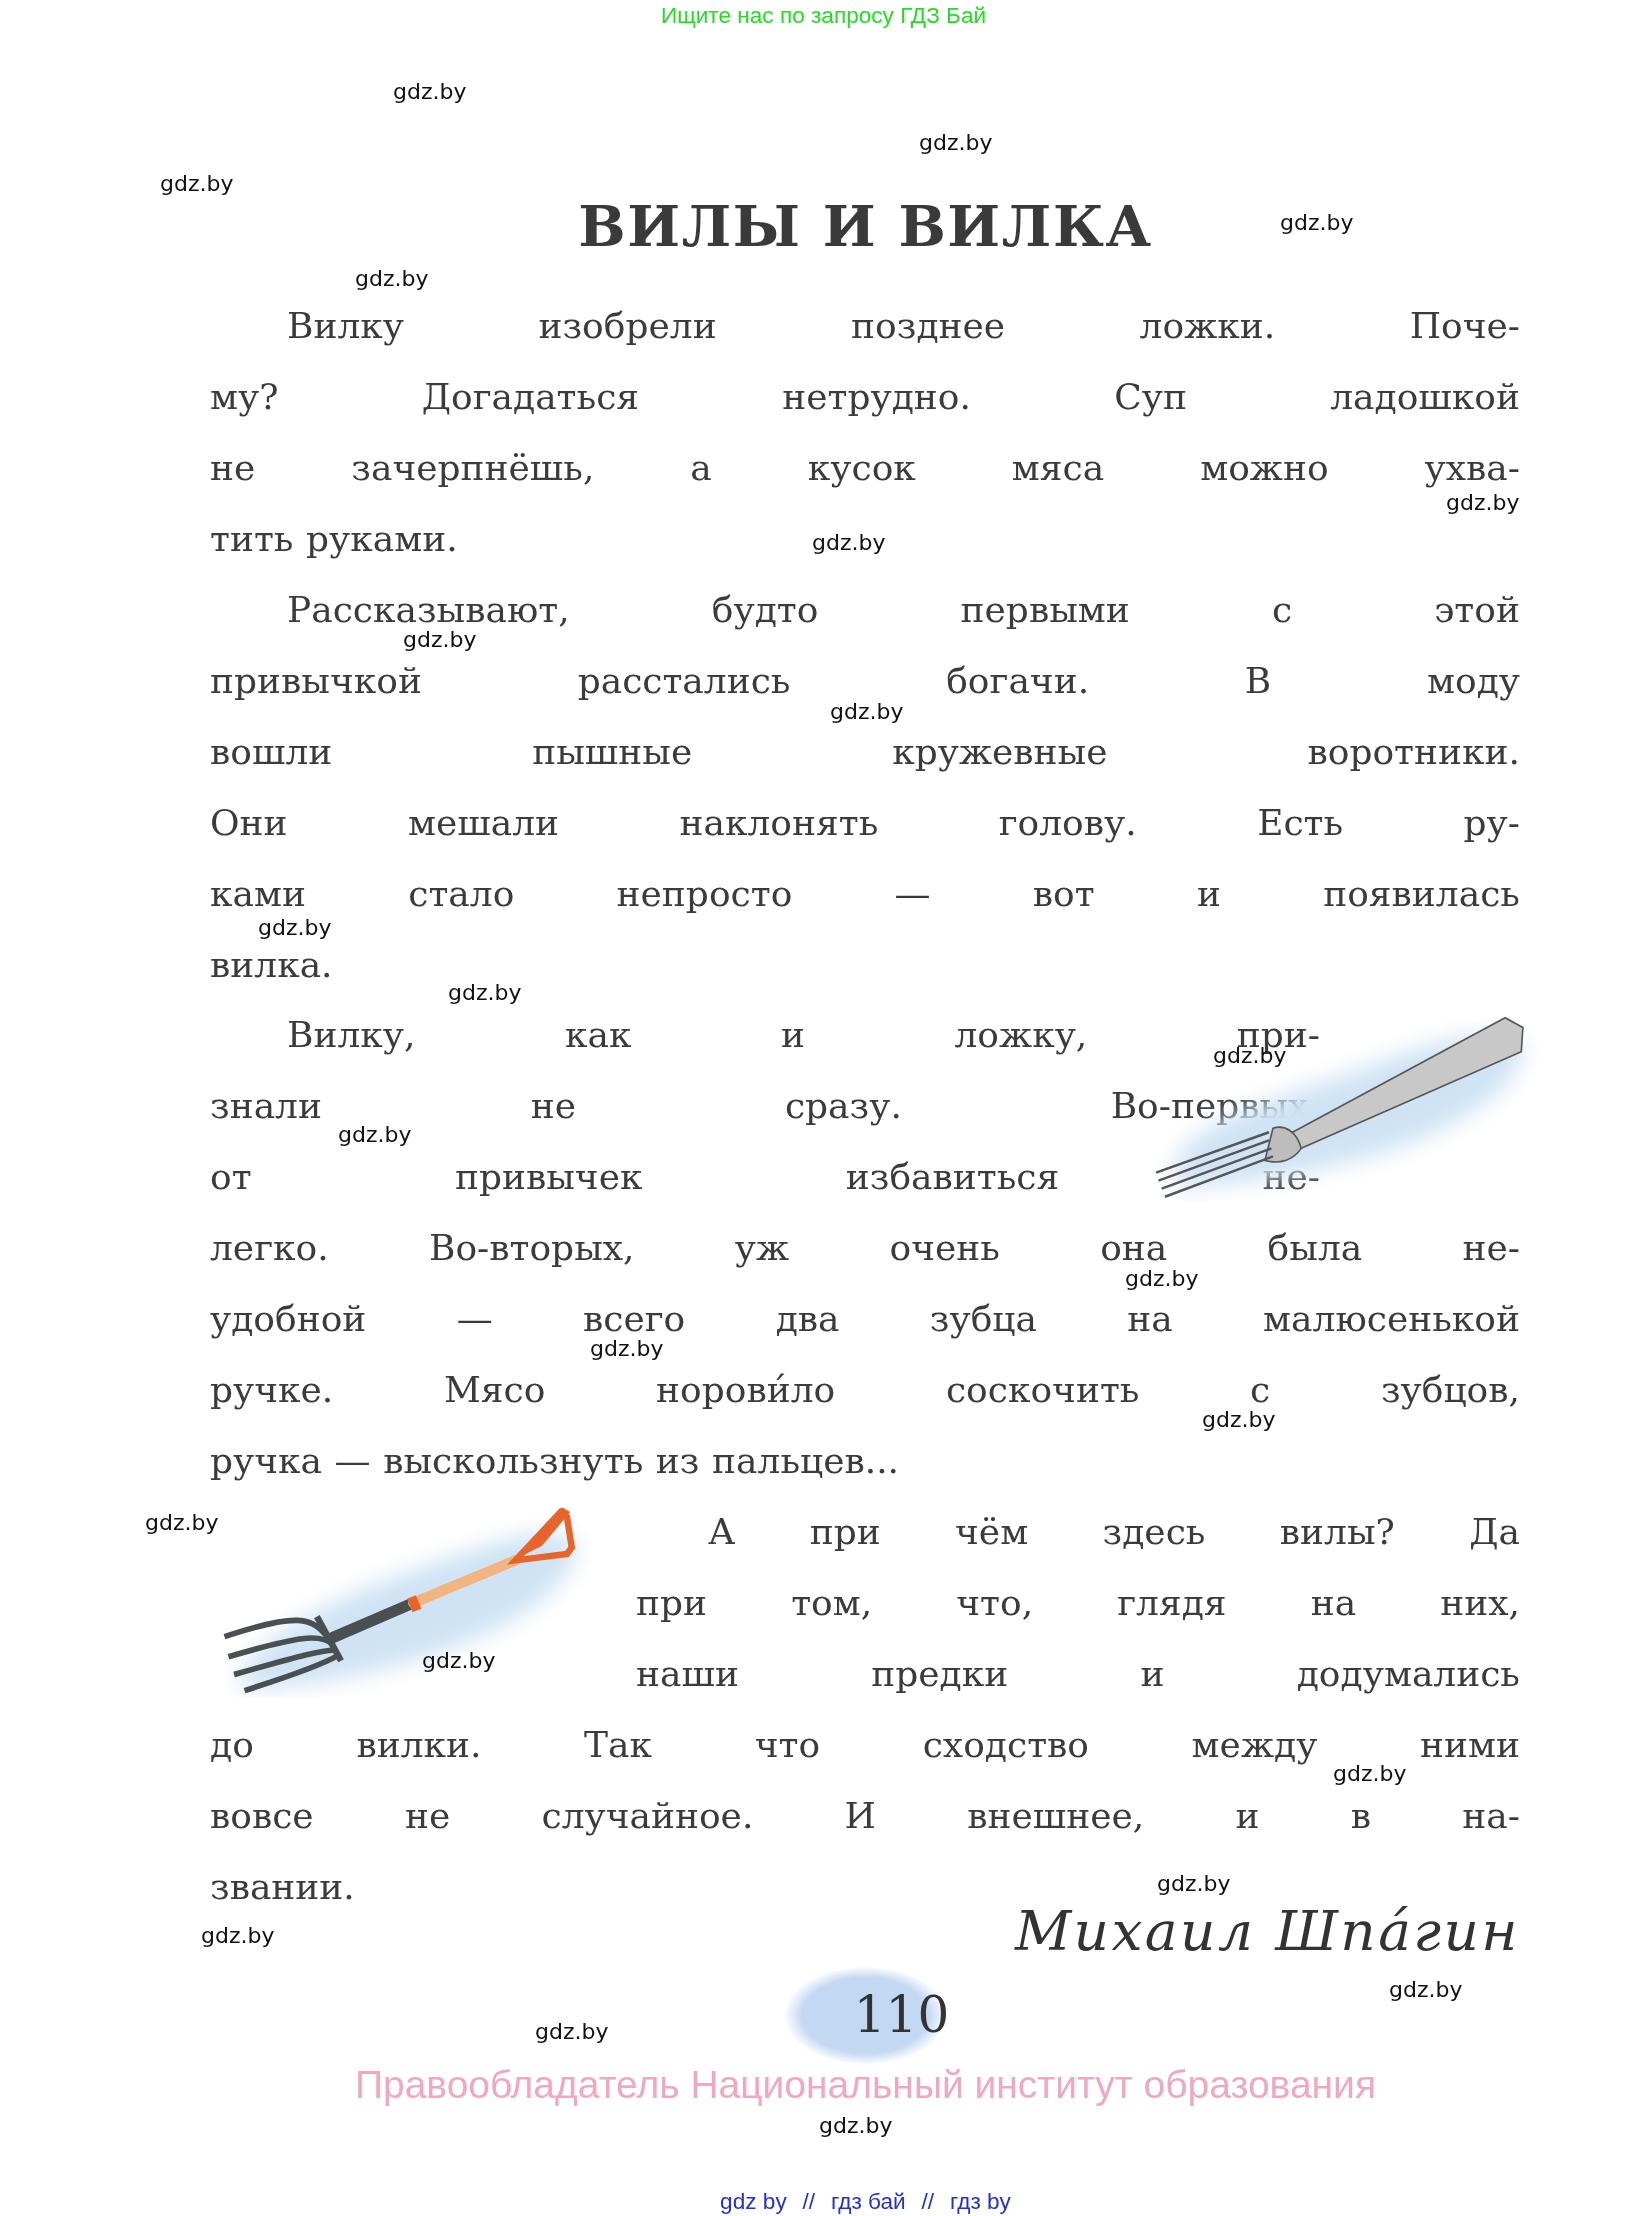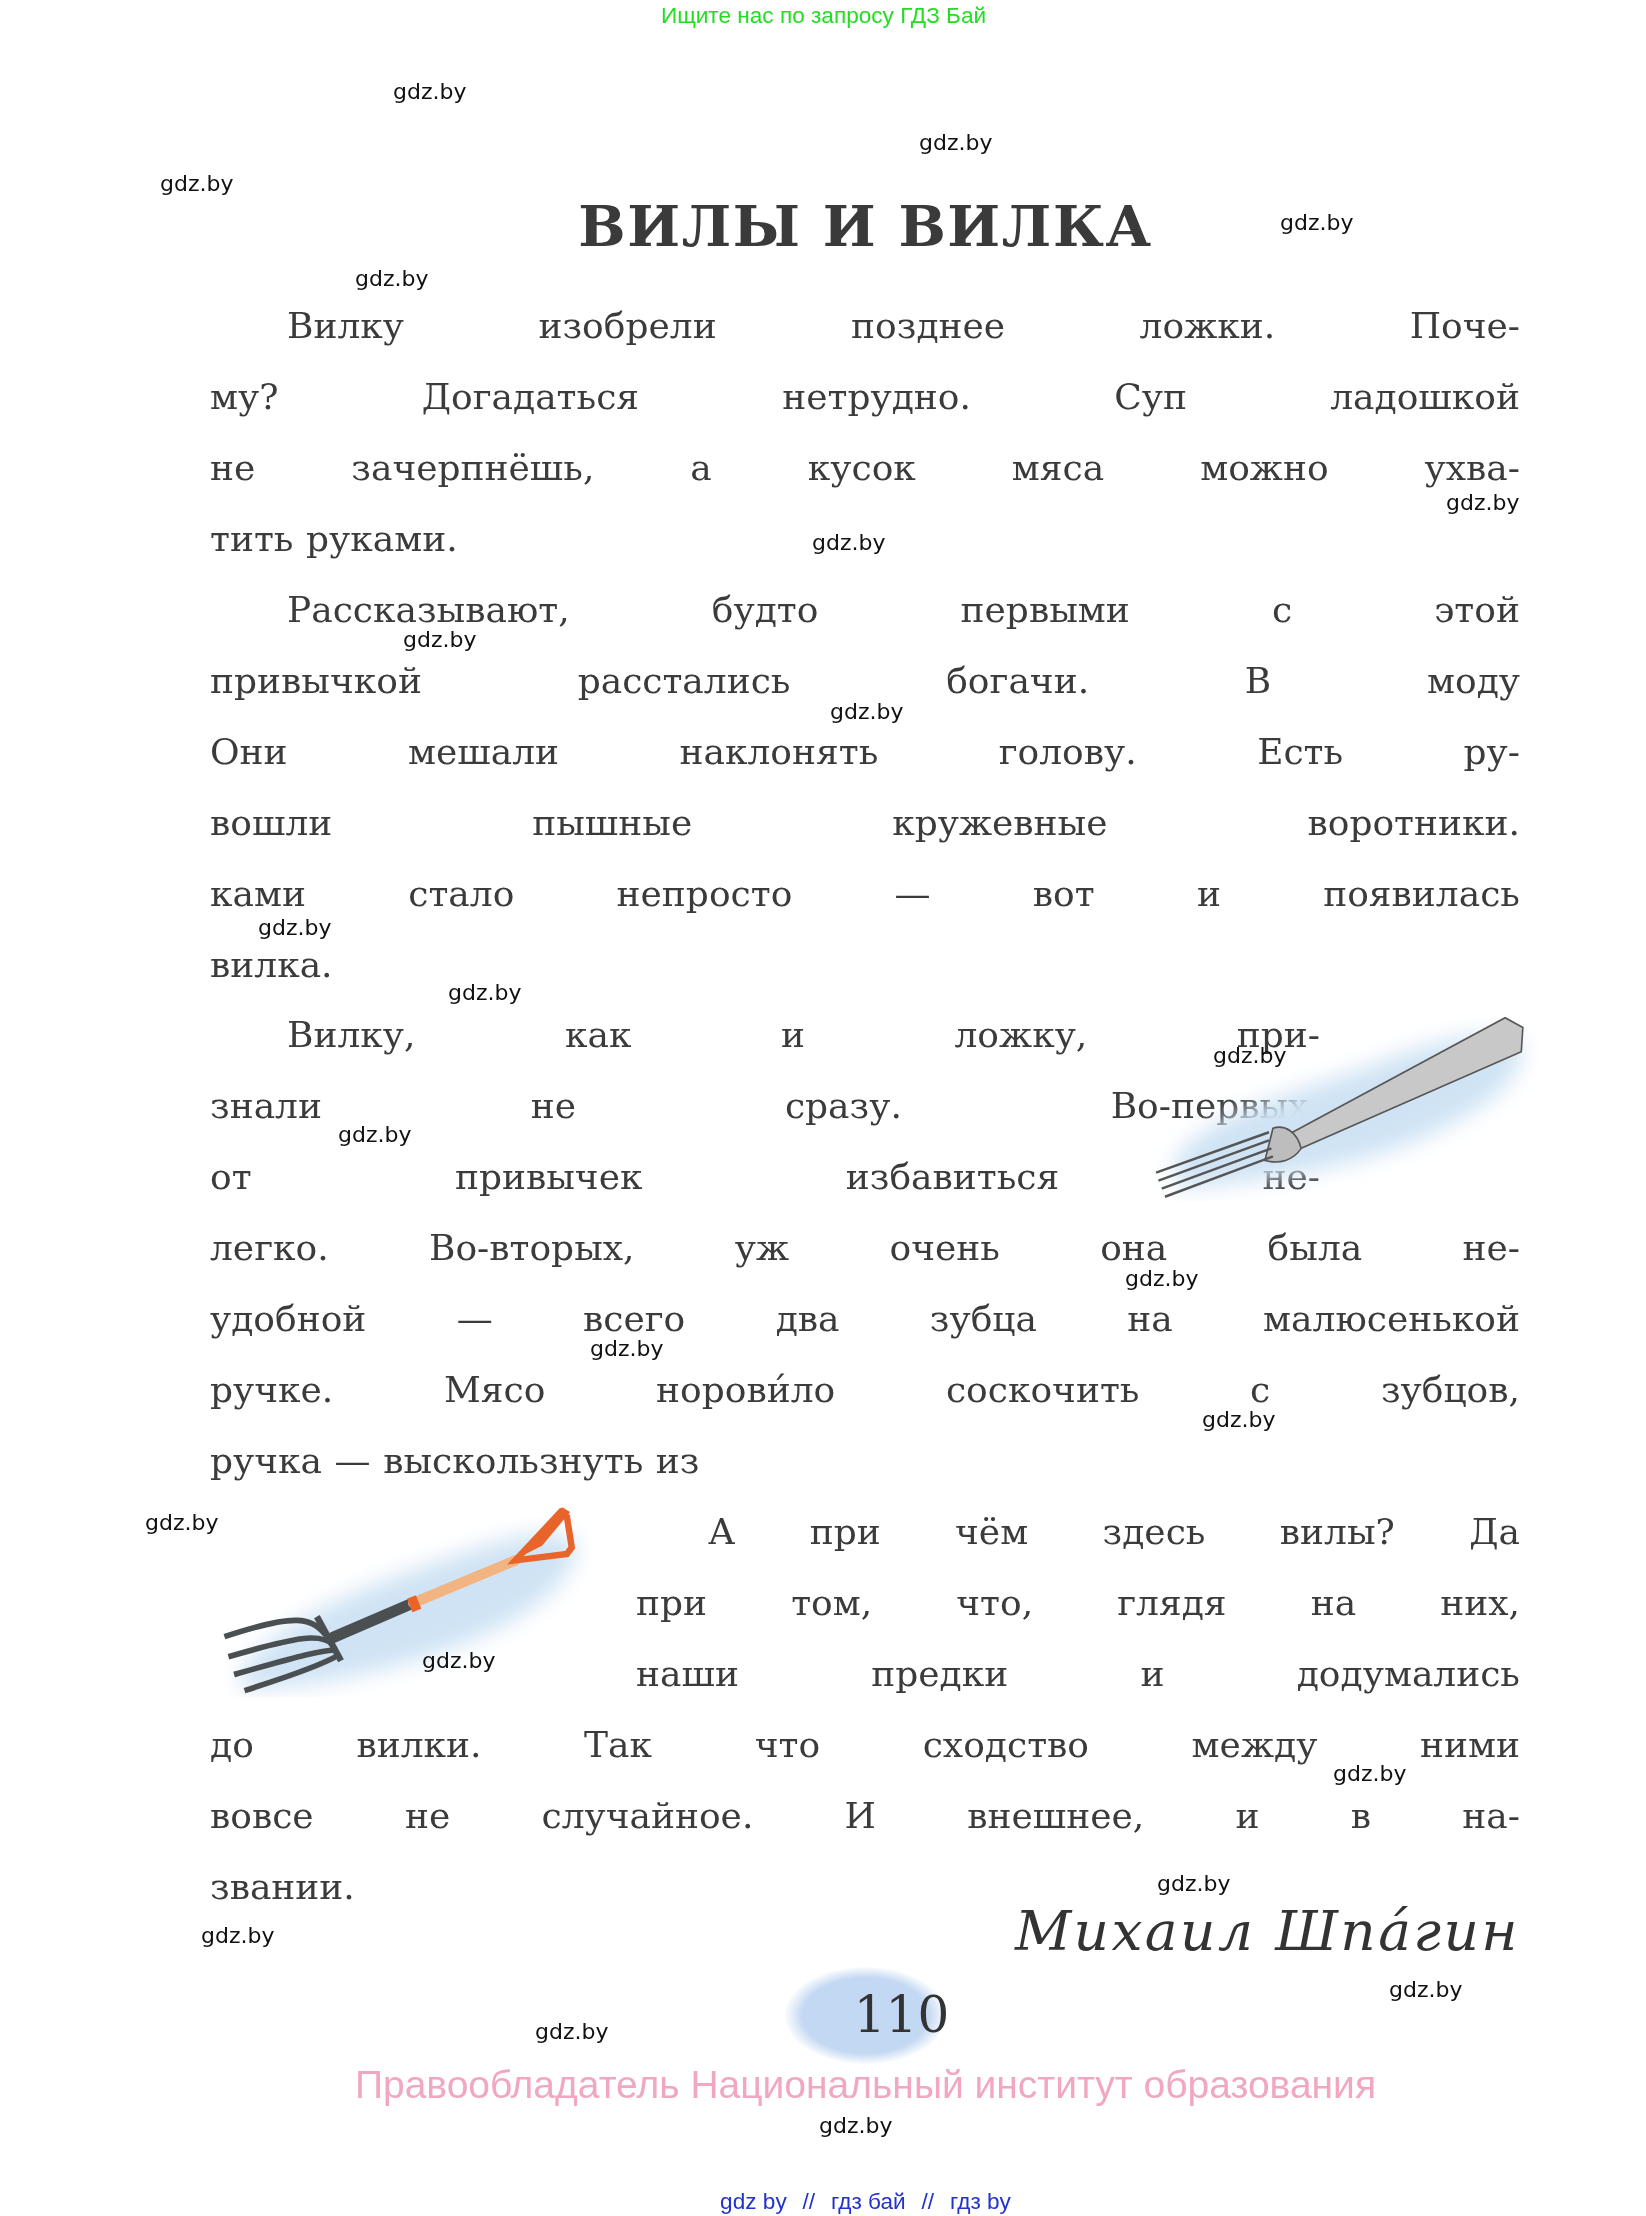--- a/index.html
+++ b/index.html
@@ -65,32 +65,32 @@
       <span>этой</span>
     </div>
   <div class="line">
       <span>привычкой</span>
       <span>расстались</span>
       <span>богачи.</span>
       <span>В</span>
       <span>моду</span>
     </div>
   <div class="line">
+      <span>вошли</span>
+      <span>пышные</span>
+      <span>кружевные</span>
+      <span>воротники.</span>
+    </div>
+  <div class="line">
       <span>Они</span>
       <span>мешали</span>
       <span>наклонять</span>
       <span>голову.</span>
       <span>Есть</span>
       <span>ру-</span>
-    </div>
-  <div class="line">
-      <span>вошли</span>
-      <span>пышные</span>
-      <span>кружевные</span>
-      <span>воротники.</span>
     </div>
   <div class="line">
       <span>ками</span>
       <span>стало</span>
       <span>непросто</span>
       <span>—</span>
       <span>вот</span>
       <span>и</span>
       <span>появилась</span>
     </div>
@@ -143,20 +143,21 @@
       <span>норови́ло</span>
       <span>соскочить</span>
       <span>с</span>
       <span>зубцов,</span>
     </div>
   <div class="line last">
       <span>ручка</span>
       <span>—</span>
       <span>выскользнуть</span>
       <span>из</span>
+      <span>пальцев...</span>
     </div>
 </div>
 
 <div class="abs" style="left:210px; top:1496px; width:1310px;">
   <div class="line" style="margin-left:498px;">
       <span>А</span>
       <span>при</span>
       <span>чём</span>
       <span>здесь</span>
       <span>вилы?</span>

